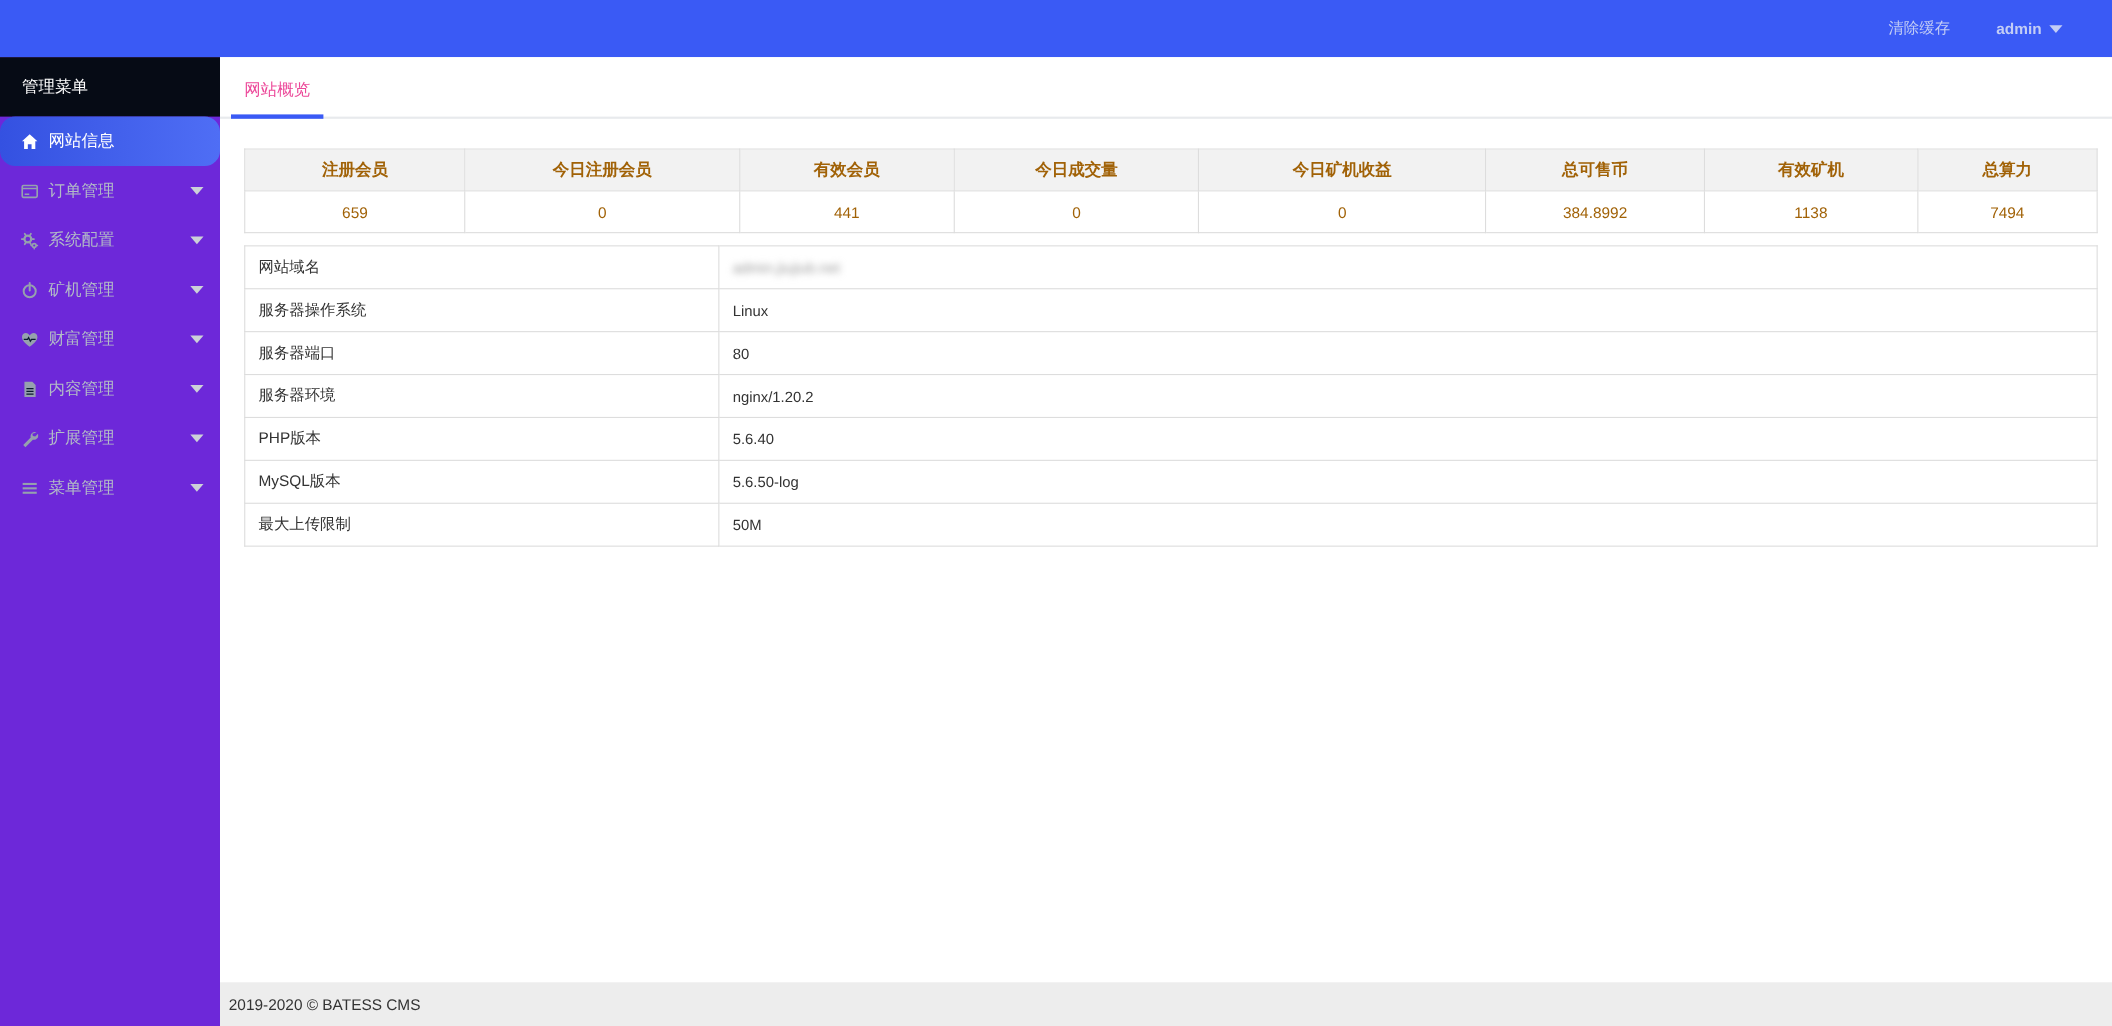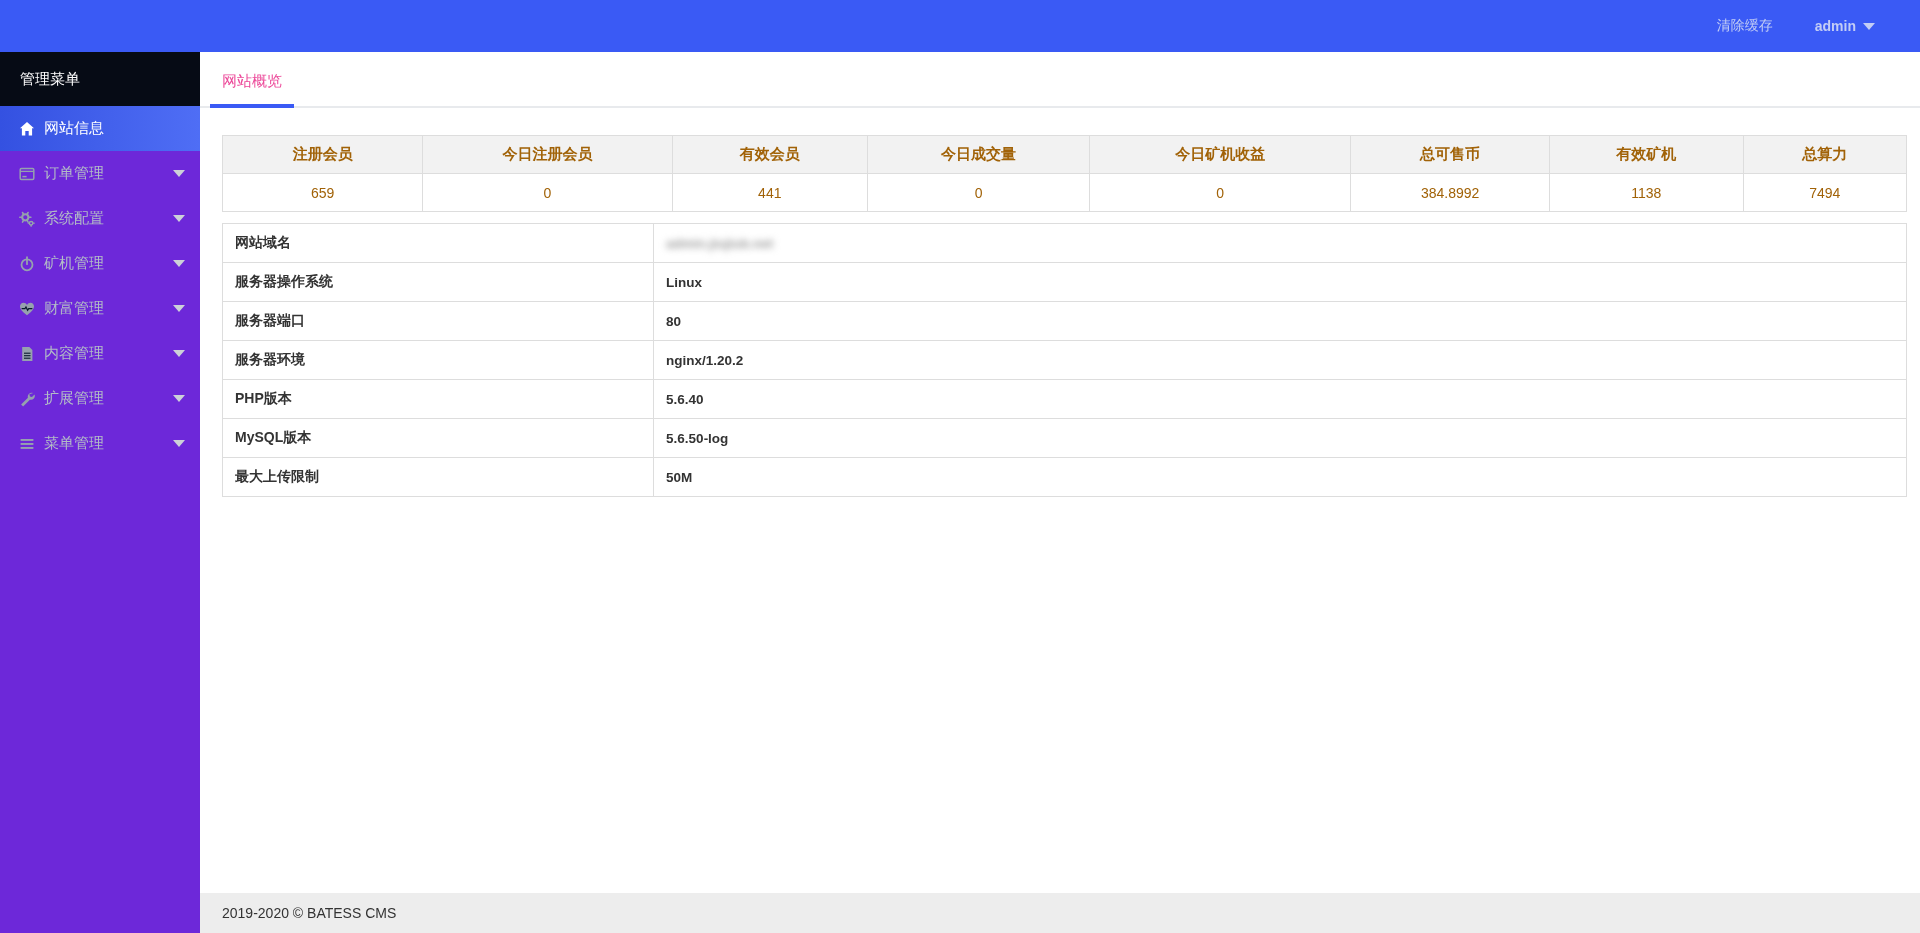--- a/index.html
+++ b/index.html
@@ -38,21 +38,21 @@
     padding:0 15px 0 19px; color:#b3bcc6; font-size:15px; cursor:pointer;
   }
   .side-item .icon { width:17px; height:16px; margin-right:8px; color:#96a1ae; display:flex; align-items:center; }
   .side-item .icon svg { width:16px; height:16px; }
   .side-item .lbl { flex:1; }
   .caret-side {
     width:0; height:0; border-left:6px solid transparent;
     border-right:6px solid transparent; border-top:7px solid #ccd1d8;
   }
   .side-item.active {
-    background:linear-gradient(90deg,#3451e1,#4f6ef5); color:#fff;
+    background:linear-gradient(90deg,#3451e1,#4f6ef5); color:#fff;border-radius:14px;
   }
   .side-item.active .icon { color:#fff; }
   
   .main { flex:1; display:flex; flex-direction:column; background:#fff; min-width:0; }
   .tabbar {
     border-bottom:2px solid #e8eaed; display:flex; align-items:flex-end;
     padding-left:10px; height:56px;
   }
   .tab {
     color:#ec4899; font-size:15px; padding:0 12px 13px;
@@ -61,28 +61,28 @@
   .content { flex:1; padding:27px 13px 0 22px; overflow:hidden; }
   table { width:100%; border-collapse:collapse; table-layout:fixed; }
   .stats th, .stats td {
     border:1px solid #ddd; height:38px; padding-left:0; text-align:center;
     font-size:14px; color:#a16207; overflow:hidden; white-space:nowrap;
   }
   .stats th { background:#f2f2f2; font-size:15px; font-weight:bold; }
   .info { margin-top:11px; }
   .info td {
     border:1px solid #ddd; height:39px; padding-left:12px;
-    font-size:14px; color:#333; overflow:hidden; white-space:nowrap;font-weight:bold;
+    font-size:14px; color:#333; overflow:hidden; white-space:nowrap;
   }
   .info td.val { font-size:13.5px; }
   .blurred { filter:blur(3.5px); color:#9a9a9a; }
   
   .footer {
     height:40px; background:#ededed; display:flex; align-items:center;
-    padding-left:22px; font-size:14px; color:#333; flex-shrink:0;
+    padding-left:8px; font-size:14px; color:#333; flex-shrink:0;
   }
 </style>
 </head>
 <body>
 
 <div class="topbar">
   <div class="topbar-right">
     <span class="clear-cache">清除缓存</span>
     <span class="user-menu">
       <span>admin</span>

